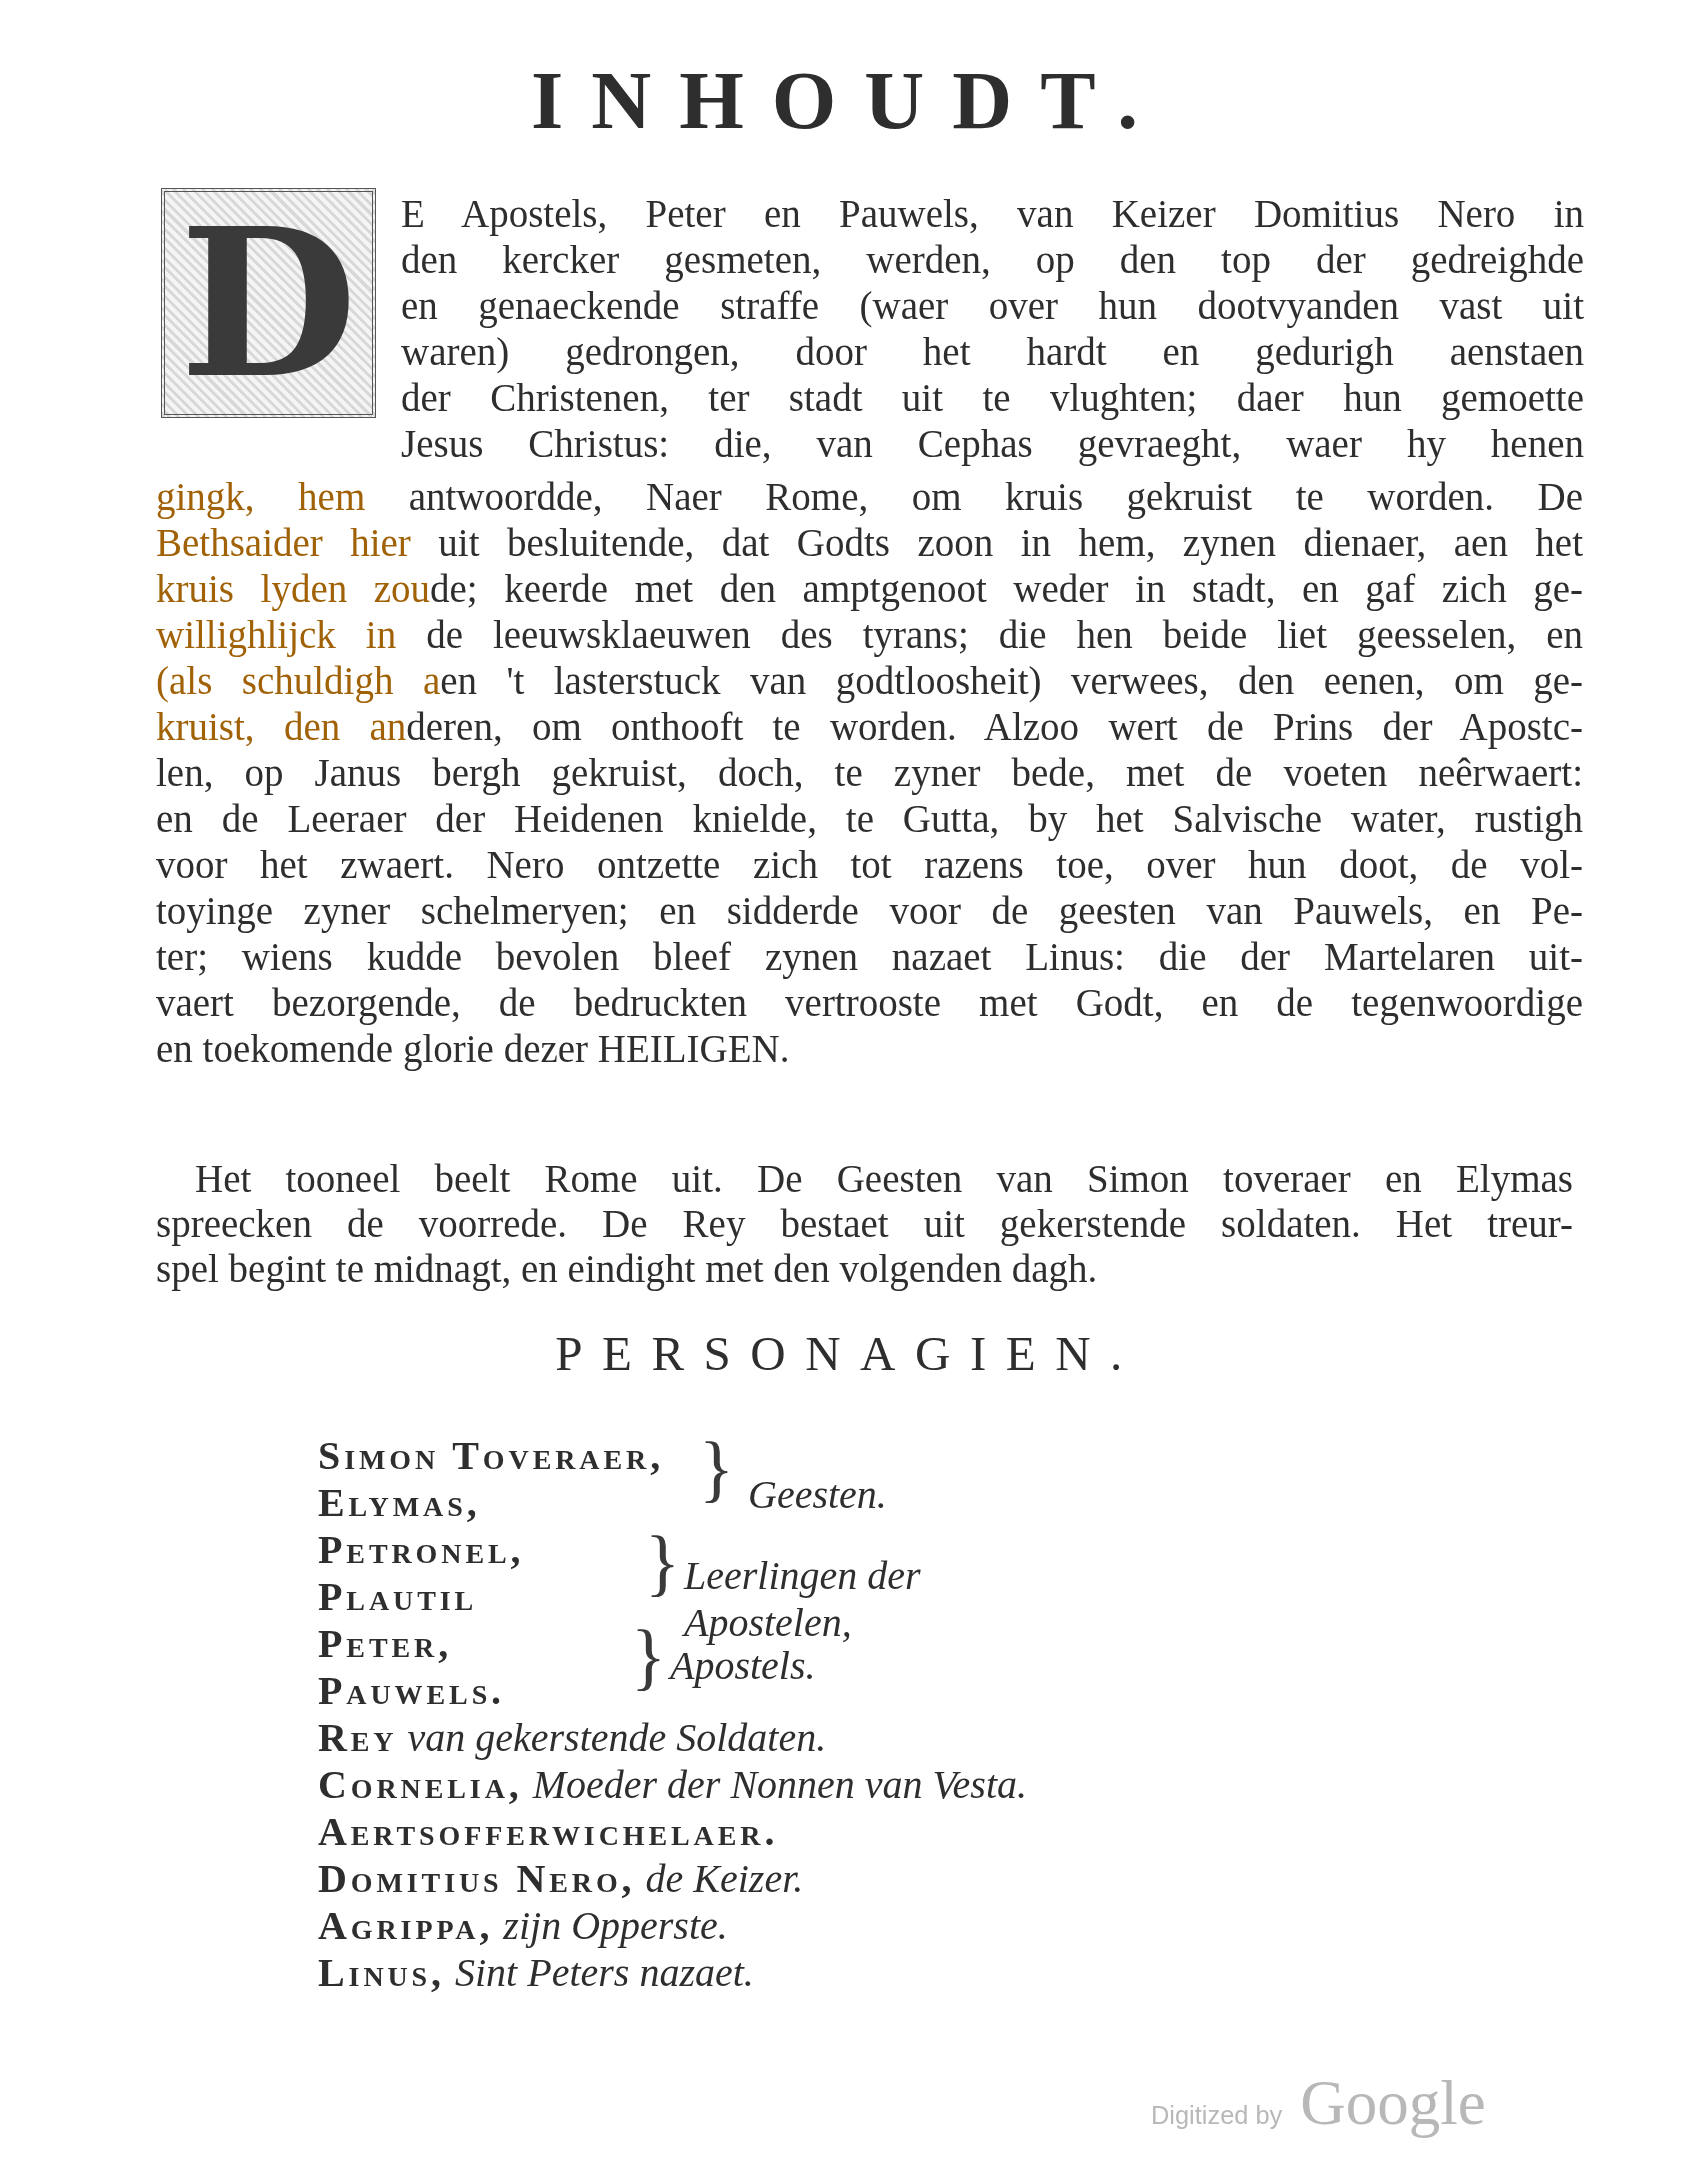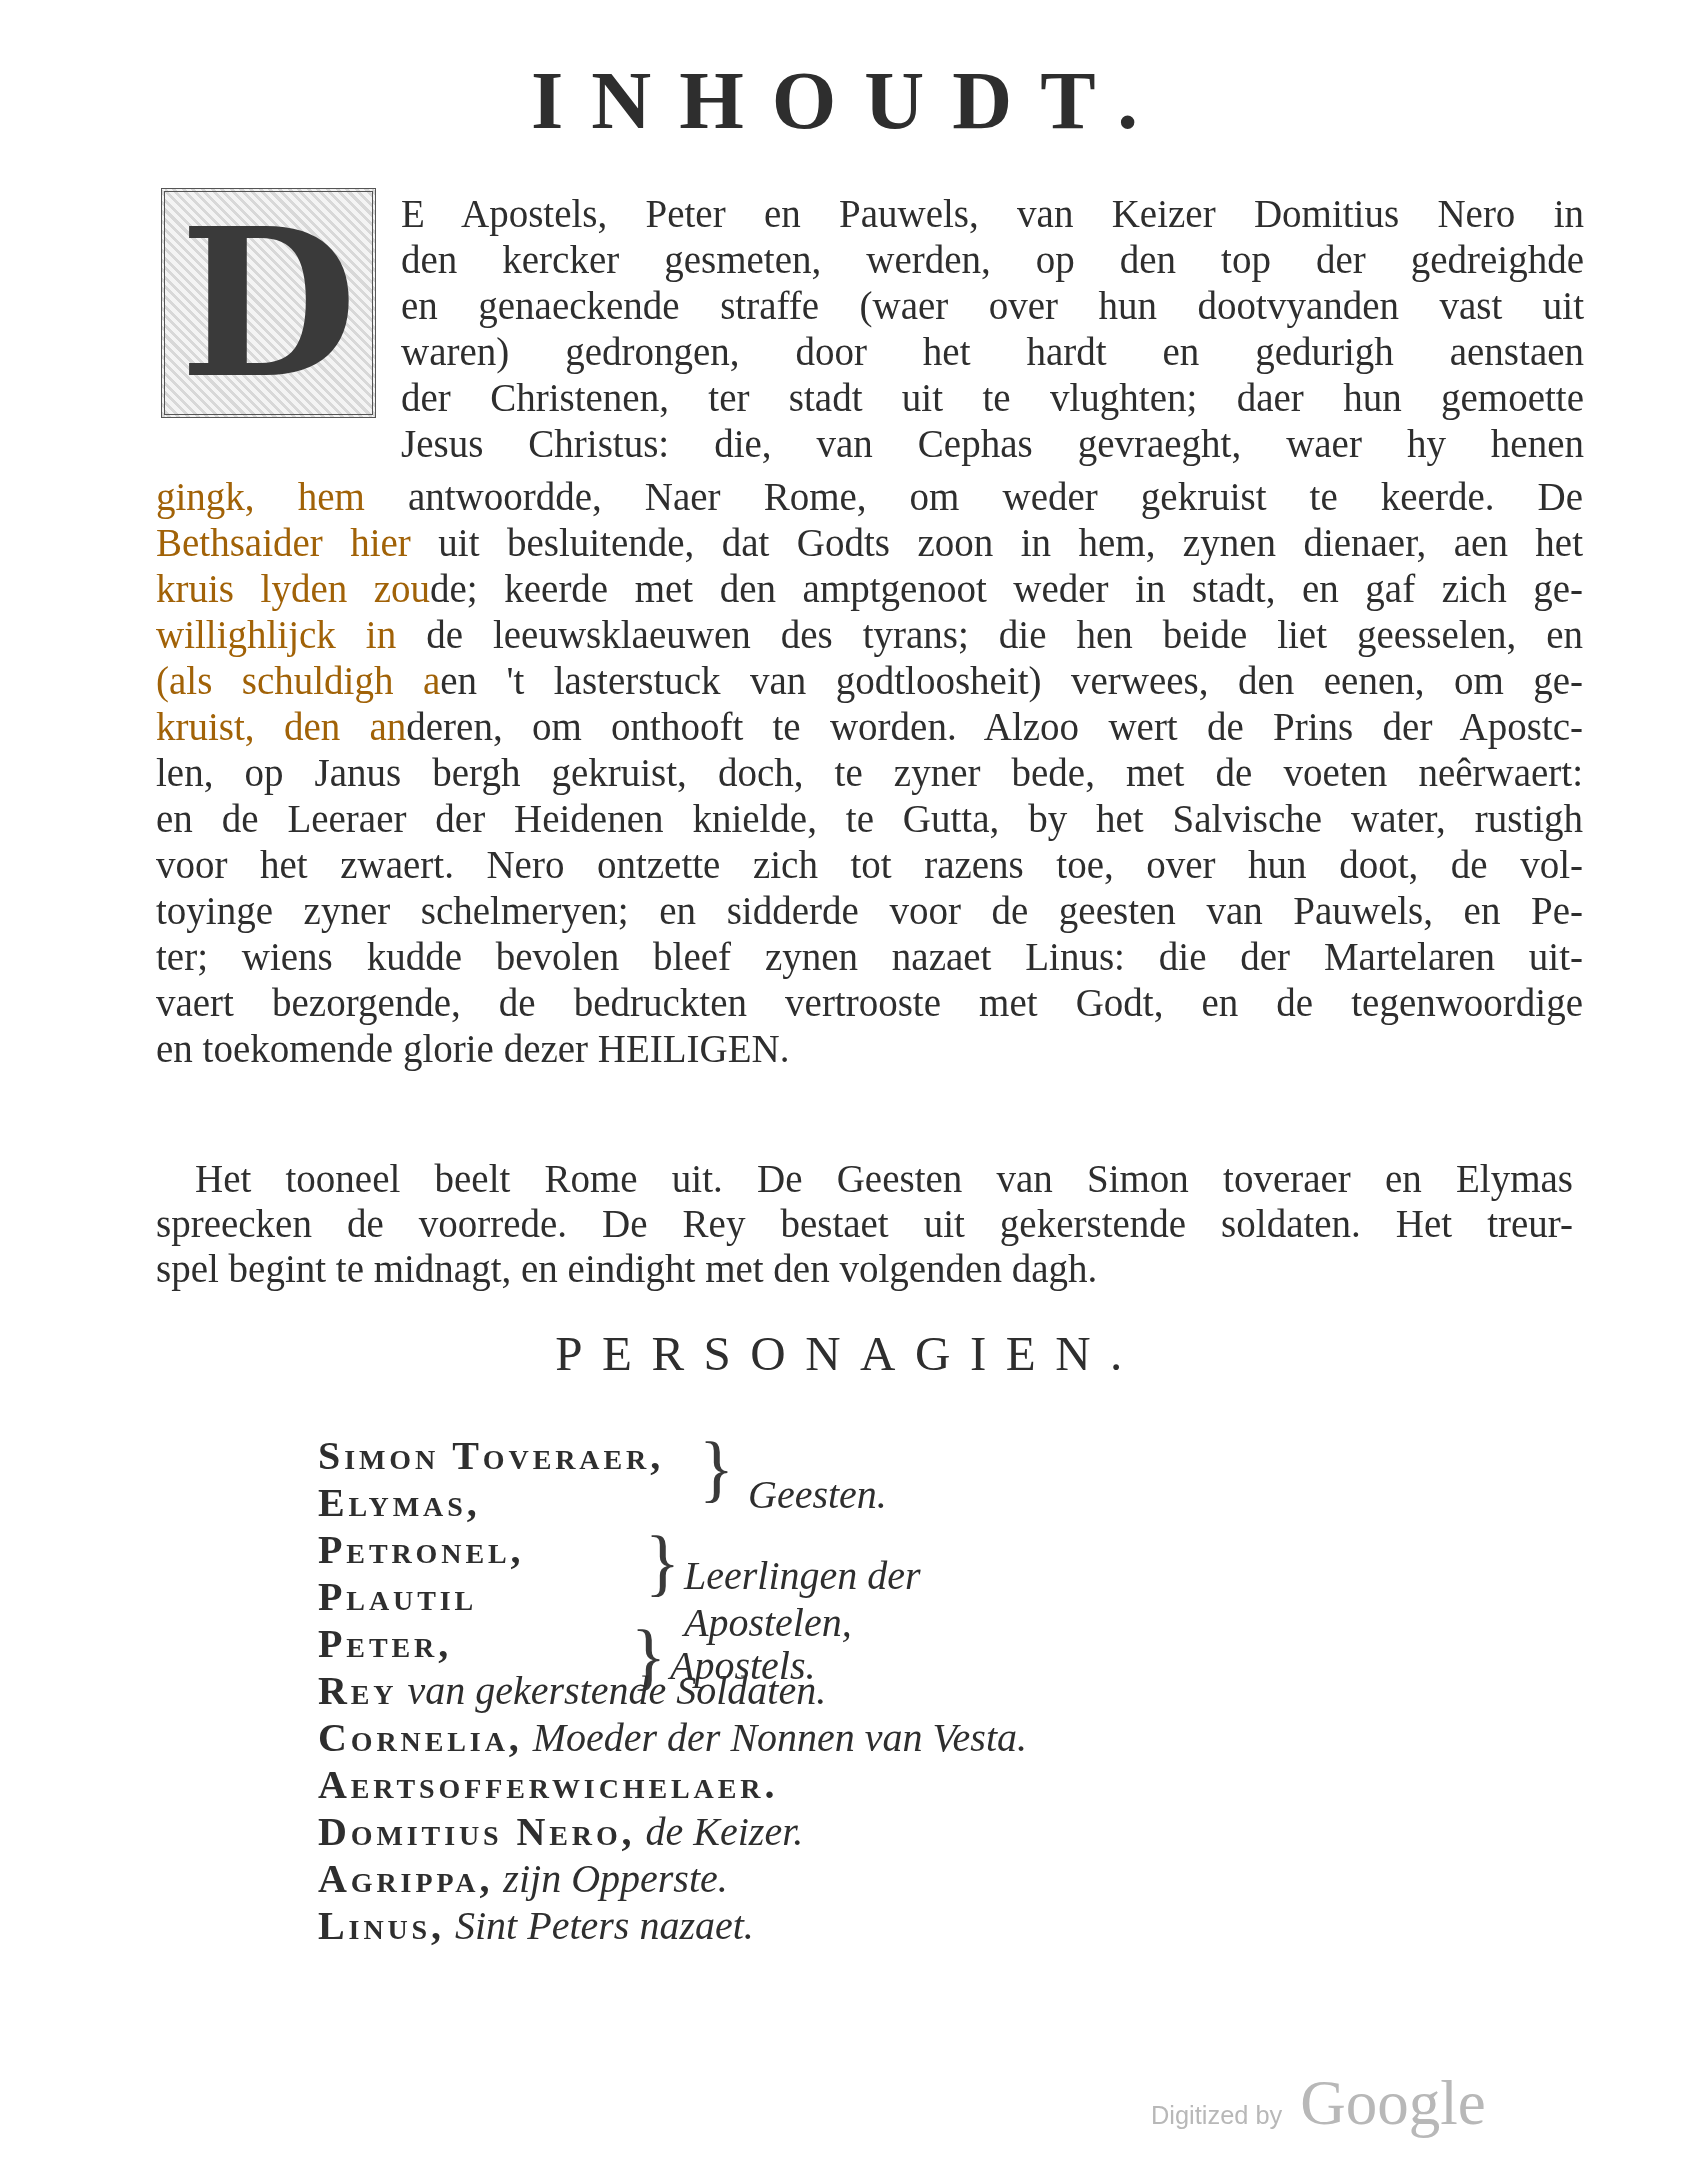--- a/index.html
+++ b/index.html
@@ -57,21 +57,21 @@
   <div class="para intro">
     <span class="line">E Apostels, Peter en Pauwels, van Keizer Domitius Nero in</span>
     <span class="line">den kercker gesmeten, werden, op den top der gedreighde</span>
     <span class="line">en genaeckende straffe (waer over hun dootvyanden vast uit</span>
     <span class="line">waren) gedrongen, door het hardt en gedurigh aenstaen</span>
     <span class="line">der Christenen, ter stadt uit te vlughten; daer hun gemoette</span>
     <span class="line">Jesus Christus: die, van Cephas gevraeght, waer hy henen</span>
   </div>
 
   <div class="para intro-full">
-    <span class="line"><span class="faded">gingk, hem </span><span>antwoordde, Naer Rome, om weder gekruist te keerde. De</span></span>
+    <span class="line"><span class="faded">gingk, hem </span><span>antwoordde, Naer Rome, om kruis gekruist te worden. De</span></span>
     <span class="line"><span class="faded">Bethsaider hier </span><span>uit besluitende, dat Godts zoon in hem, zynen dienaer, aen het</span></span>
     <span class="line"><span class="faded">kruis lyden zou</span><span>de; keerde met den amptgenoot weder in stadt, en gaf zich ge-</span></span>
     <span class="line"><span class="faded">willighlijck in </span><span>de leeuwsklaeuwen des tyrans; die hen beide liet geesselen, en</span></span>
     <span class="line"><span class="faded">(als schuldigh a</span><span>en 't lasterstuck van godtloosheit) verwees, den eenen, om ge-</span></span>
     <span class="line"><span class="faded">kruist, den an</span><span>deren, om onthooft te worden. Alzoo wert de Prins der Apostc-</span></span>
     <span class="line">len, op Janus bergh gekruist, doch, te zyner bede, met de voeten neêrwaert:</span>
     <span class="line">en de Leeraer der Heidenen knielde, te Gutta, by het Salvische water, rustigh</span>
     <span class="line">voor het zwaert. Nero ontzette zich tot razens toe, over hun doot, de vol-</span>
     <span class="line">toyinge zyner schelmeryen; en sidderde voor de geesten van Pauwels, en Pe-</span>
     <span class="line">ter; wiens kudde bevolen bleef zynen nazaet Linus: die der Martelaren uit-</span>
@@ -93,20 +93,21 @@
     <div class="row"><span class="sc">Elymas,</span></div>
     <span class="brace" style="left:381px; top:0px;">}</span>
     <span class="group-label" style="left:430px; top:39px;">Geesten.</span>
 
     <div class="row"><span class="sc">Petronel,</span></div>
     <div class="row"><span class="sc">Plautil</span></div>
     <span class="brace" style="left:327px; top:94px;">}</span>
     <span class="group-label" style="left:366px; top:120px;">Leerlingen der Apostelen,</span>
 
     <div class="row"><span class="sc">Peter,</span></div>
+    <div class="row"><span class="sc">Pauwels.</span></div>
     <span class="brace" style="left:313px; top:188px;">}</span>
     <span class="group-label" style="left:352px; top:210px;">Apostels.</span>
 
     <div class="row"><span class="sc">Rey</span> <span class="it">van gekerstende Soldaten.</span></div>
     <div class="row"><span class="sc">Cornelia,</span> <span class="it">Moeder der Nonnen van Vesta.</span></div>
     <div class="row"><span class="sc">Aertsofferwichelaer.</span></div>
     <div class="row"><span class="sc">Domitius Nero,</span> <span class="it">de Keizer.</span></div>
     <div class="row"><span class="sc">Agrippa,</span> <span class="it">zijn Opperste.</span></div>
     <div class="row"><span class="sc">Linus,</span> <span class="it">Sint Peters nazaet.</span></div>
   </div>

